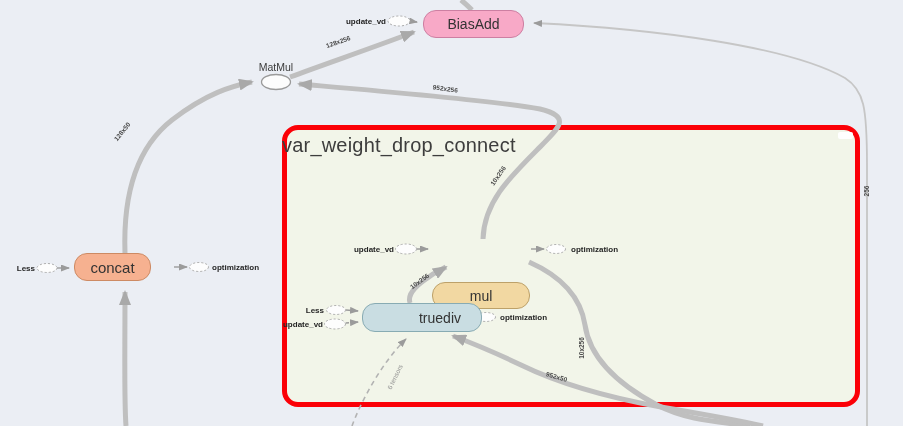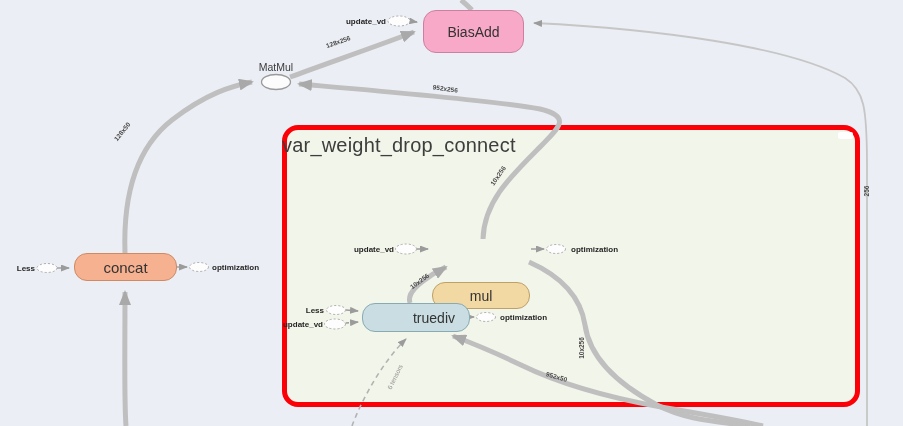--- a/index.html
+++ b/index.html
@@ -27,24 +27,24 @@
     position:absolute;left:838px;top:132px;width:15px;height:7px;
     background:#ffffff;border-radius:2px;z-index:3;
   }
   svg.overlay{position:absolute;left:0;top:0;z-index:2;}
 
   .node{
     position:absolute;box-sizing:border-box;z-index:4;
     display:flex;align-items:center;justify-content:center;
     border-radius:13px;color:#333;
   }
-  #biasadd{left:423px;top:10px;width:101px;height:43px;background:#f8a9c7;border:1.5px solid #cd7fa2;font-size:14px;}
-  #concat {left:74px; top:253px;width:103px;height:28px;background:#f6b190;border:1.5px solid #cd8a63;font-size:15px;}
+  #biasadd{left:423px;top:10px;width:101px;height:28px;background:#f8a9c7;border:1.5px solid #cd7fa2;font-size:14px;}
+  #concat {left:74px; top:253px;width:77px;height:28px;background:#f6b190;border:1.5px solid #cd8a63;font-size:15px;}
   #mul    {left:432px;top:237px;width:98px; height:27px;background:#f2d8a2;border:1.5px solid #bda169;font-size:14px;margin-top:45px;}
-  #truediv{left:362px;top:303px;width:108px;height:29px;background:#c9dde2;border:1.5px solid #88abb3;font-size:14px;padding-left:36px;}
+  #truediv{left:362px;top:303px;width:120px;height:29px;background:#c9dde2;border:1.5px solid #88abb3;font-size:14px;padding-left:36px;}
 
   .thick{fill:none;stroke:#bfbfbf;stroke-width:5px;}
   .thin {fill:none;stroke:#c6c6c6;stroke-width:1.8px;}
   .dash-edge{fill:none;stroke:#b3b3b3;stroke-width:1.6px;stroke-dasharray:5 4;}
   .conn {fill:none;stroke:#9b9b9b;stroke-width:1.4px;}
   .conn.dashed{stroke-dasharray:3 2;}
   .port-ellipse{fill:#fdfdfd;stroke:#ababab;stroke-width:1px;stroke-dasharray:2 2;}
   .port-label{font-size:8px;font-weight:700;fill:#252525;}
   .edge-label{font-size:6.5px;fill:#4a4a4a;font-weight:600;}
   .edge-label.faint{fill:#8f8f8f;font-weight:400;}

